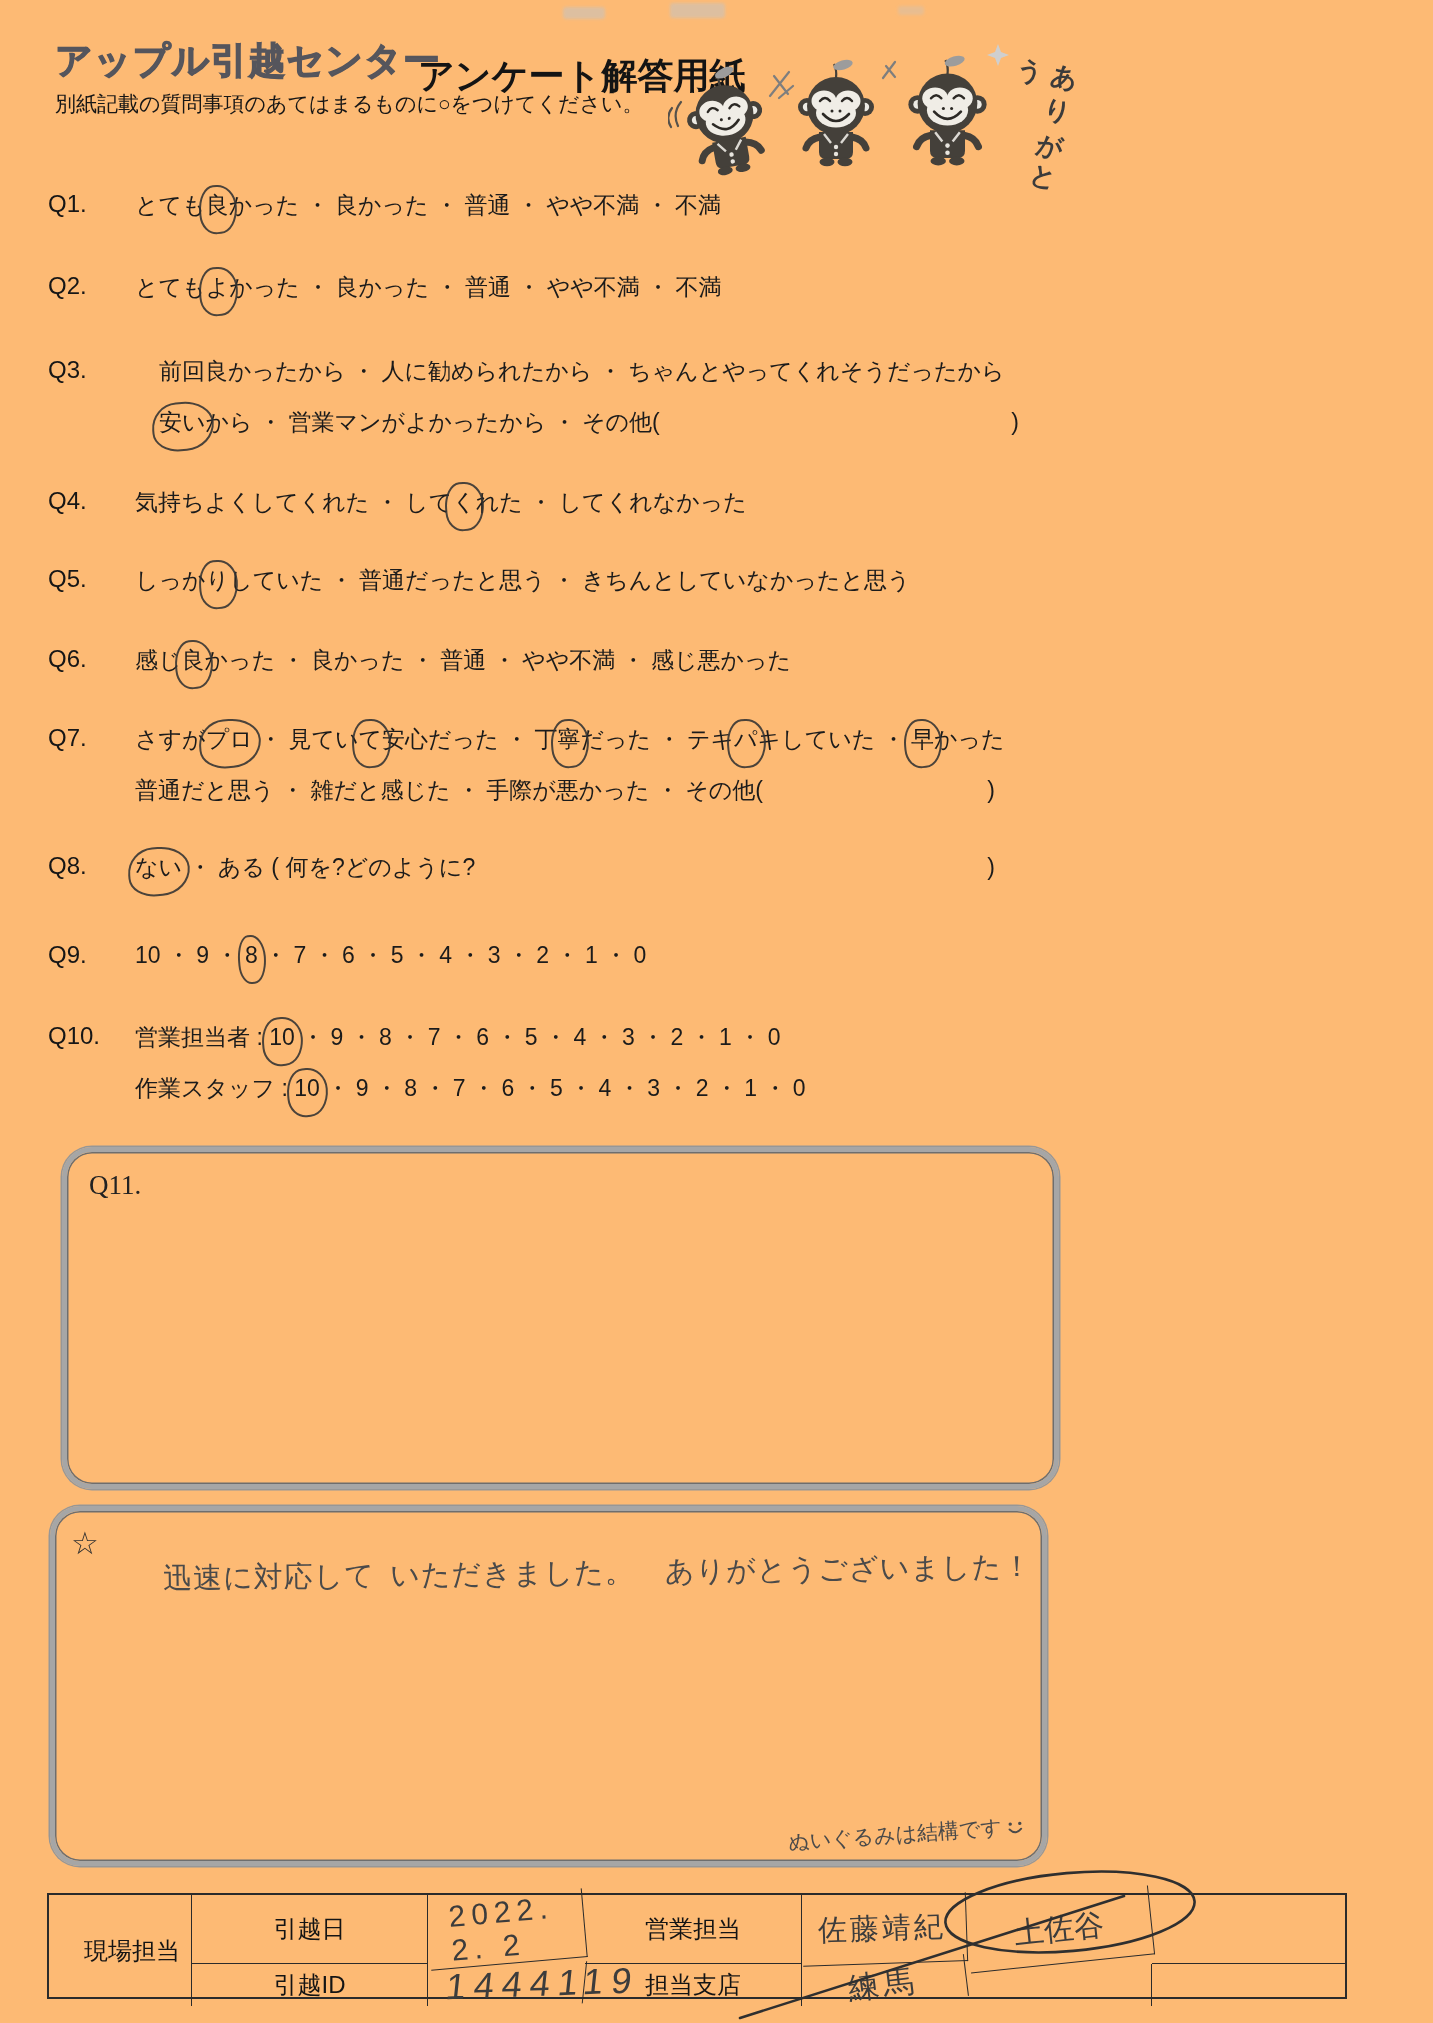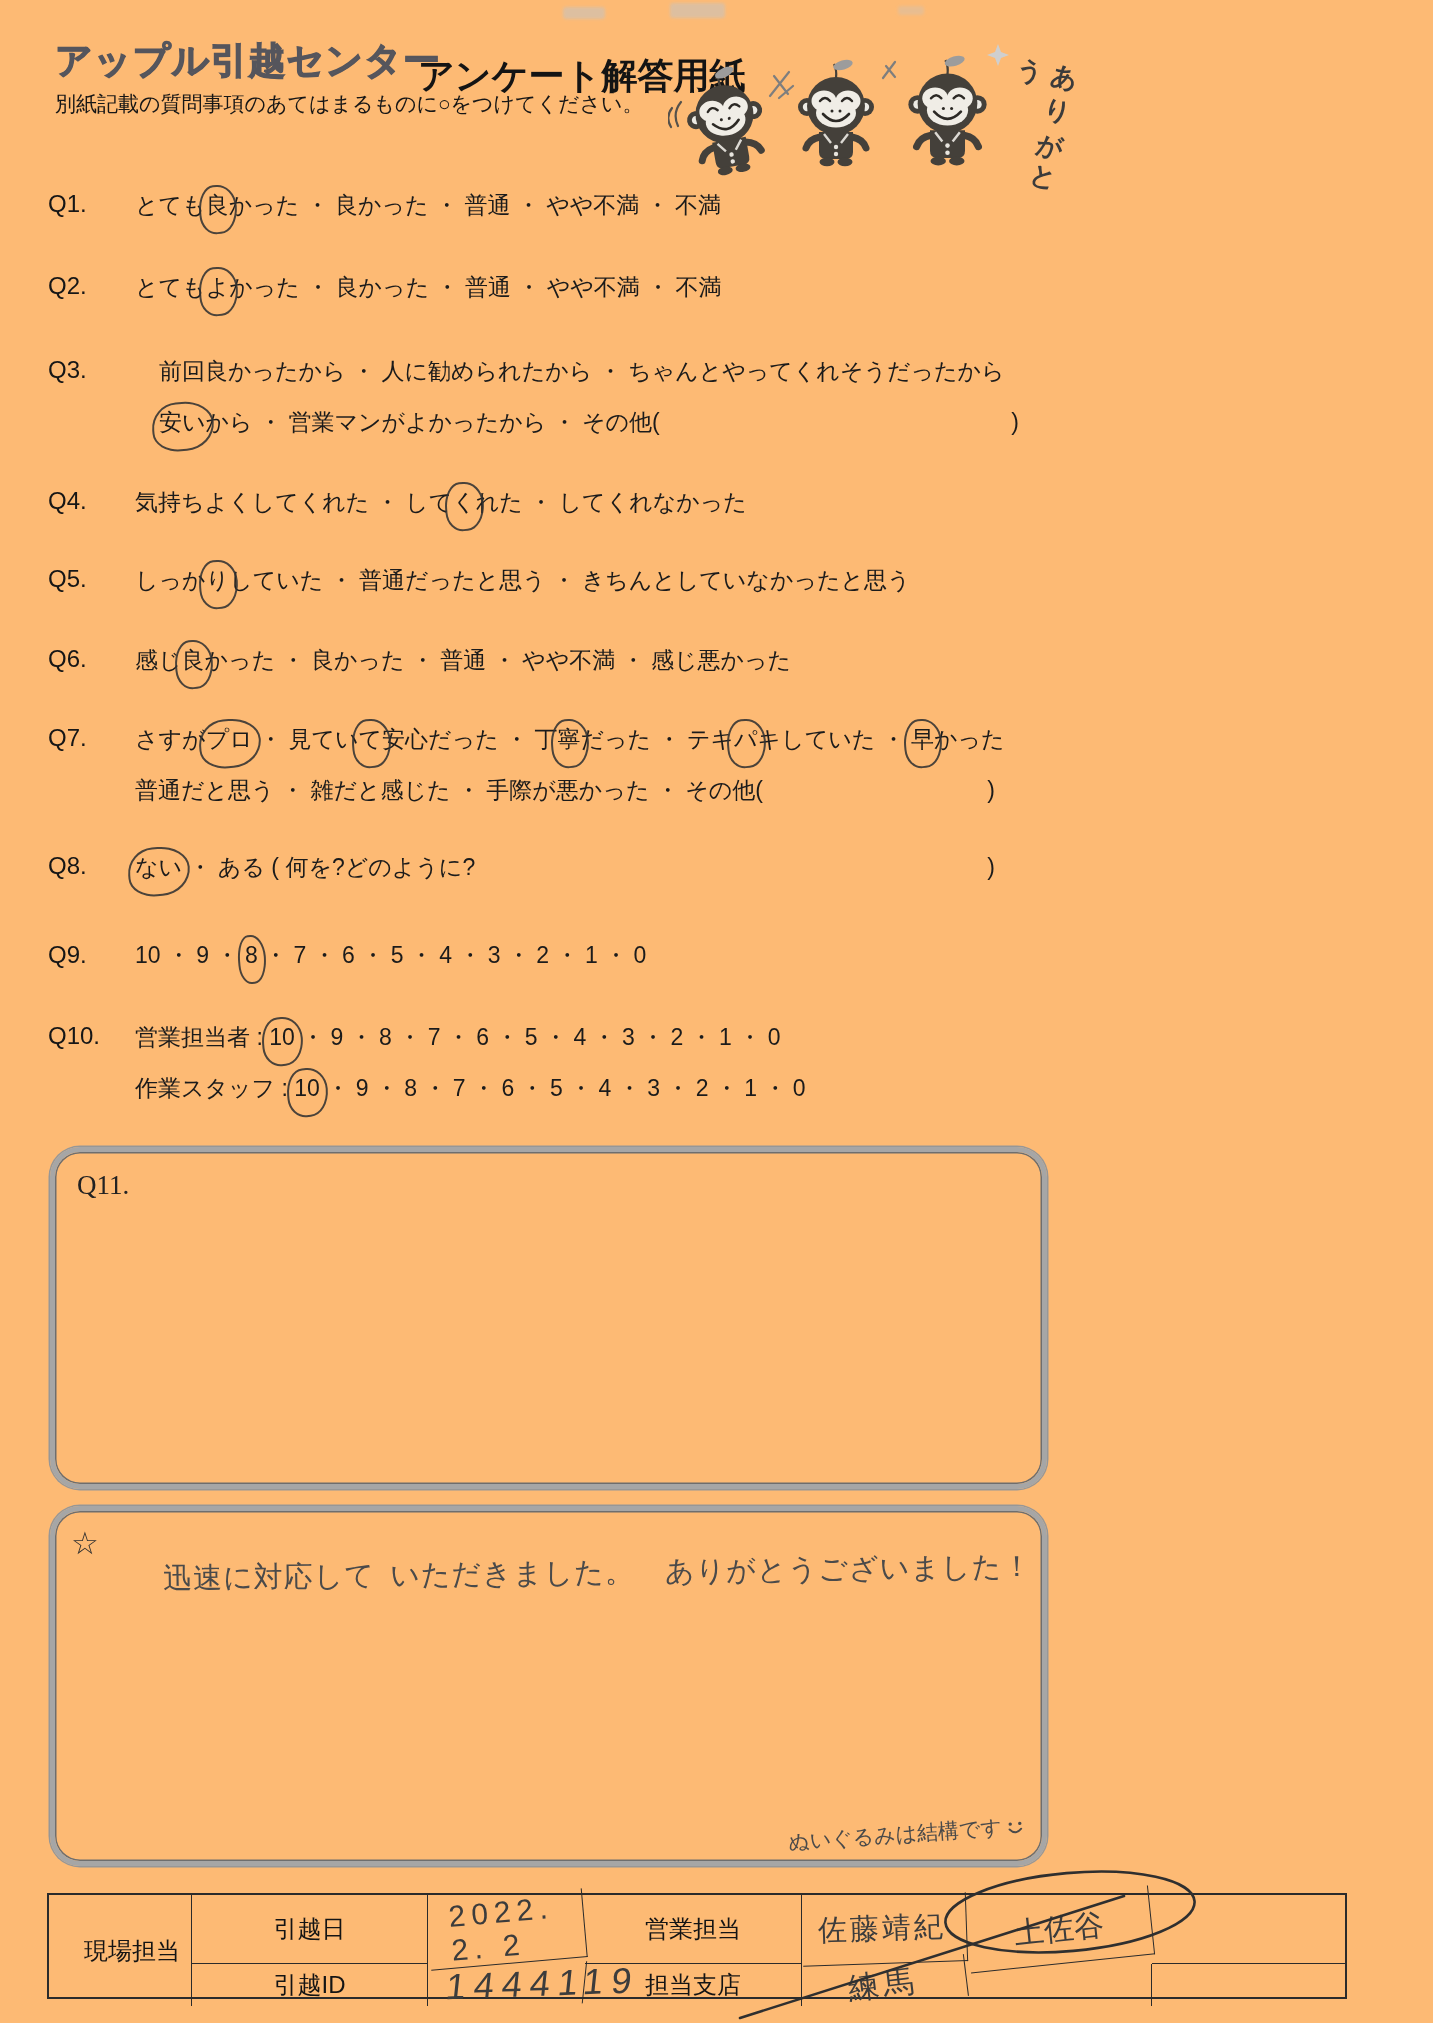--- a/index.html
+++ b/index.html
@@ -33,21 +33,21 @@
   .circ{position:relative;display:inline-block;}
   .circ::after{content:"";position:absolute;left:-7px;right:-8px;top:-5px;bottom:-14px;
                border:2.6px solid rgba(50,50,50,.88);
                border-radius:46% 54% 52% 48% / 58% 50% 60% 44%;
                transform:rotate(-5deg);pointer-events:none;}
   .rpar{position:absolute;right:0;top:0;}
 
   
   .box{position:absolute;left:50px;width:987px;border:5px solid #a6a6a6;border-radius:30px;
        box-shadow:inset 0 0 0 1.5px #6e6e6e, 0 0 0 1.5px #979797;background:transparent;}
-  .box-q11{top:1147px;height:332px;}
+  .box-q11{top:1147px;height:332px;margin-left:12px;}
   .box-star{top:1506px;height:350px;}
   .q11label{position:absolute;left:22px;top:18px;font-family:"Liberation Serif",serif;
             font-size:27px;color:#222;}
   .star{position:absolute;left:16px;top:14px;font-size:31px;color:#303030;}
   .handwriting{color:#4a4a4a;}
   .comment{position:absolute;left:108px;top:42px;font-size:29px;letter-spacing:1px;
            word-spacing:6px;transform:rotate(-.8deg);white-space:nowrap;}
 
   .margin-note{position:absolute;left:788px;top:1820px;font-size:21px;transform:rotate(-4deg);
                white-space:nowrap;display:flex;align-items:center;gap:4px;}

